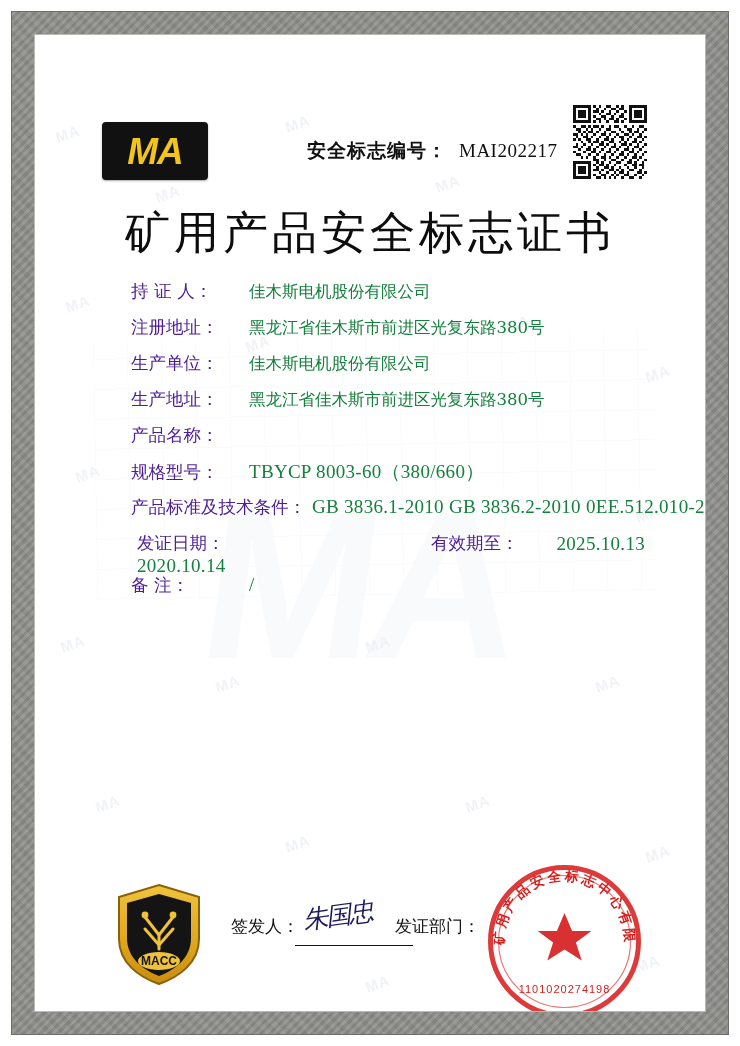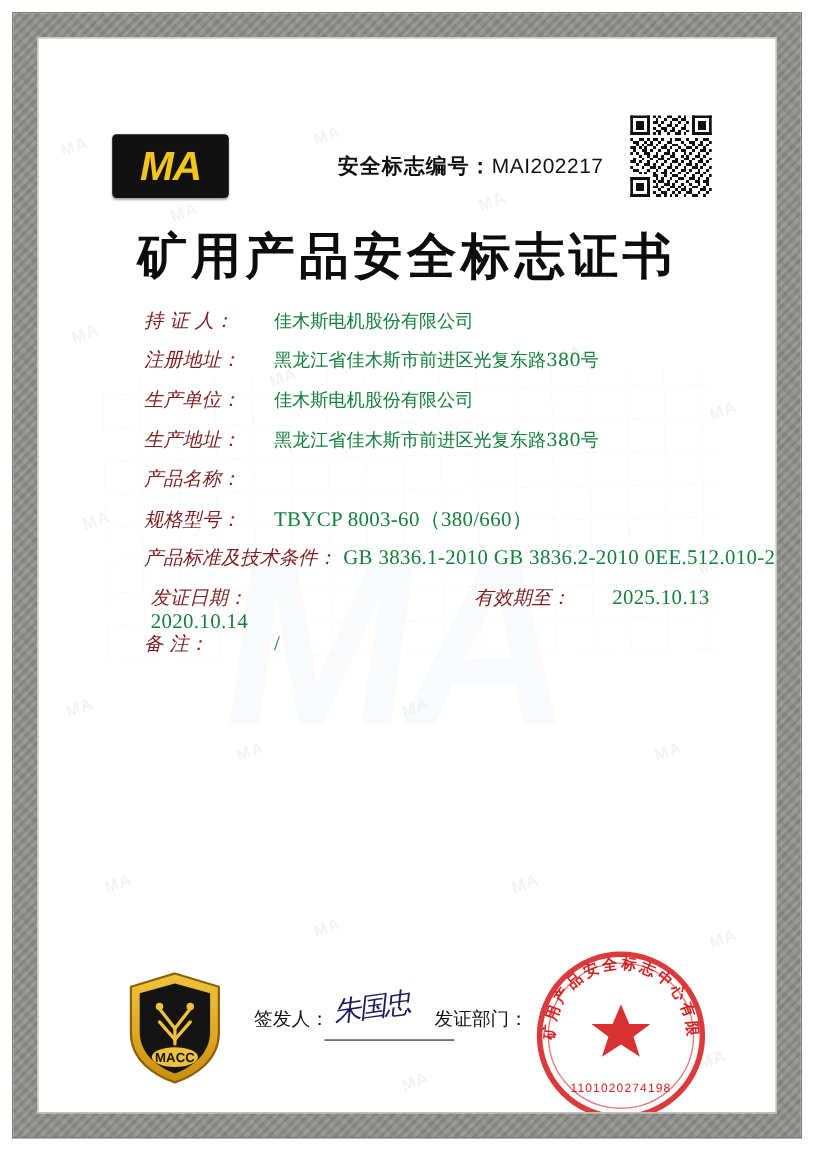--- a/index.html
+++ b/index.html
@@ -147,33 +147,34 @@
     position: absolute;
     left: 272px;
     top: 103px;
     font-size: 19px;
     color: #111;
     letter-spacing: 1px;
     white-space: nowrap;
   }
   .serial-label { font-family: "Liberation Serif", serif; font-weight: bold; }
   .serial-value {
-    font-family: Liberation Sans, sans-serif;
+    font-family: Liberation Serif, serif;
+    margin-left: 12px;
     letter-spacing: 0.5px;
   }
 
   
   .cert-title {
     position: absolute;
     left: 0;
     right: 0;
     top: 168px;
     text-align: center;
     font-family: "DejaVu Serif", "Liberation Serif", serif;
-    font-weight: 700;
+    font-weight: 400;
     font-size: 45px;
     letter-spacing: 4px;
     color: #0d0d0d;
   }
 
   
   .fields {
     position: absolute;
     left: 96px;
     top: 244px;
@@ -183,23 +184,22 @@
     display: flex;
     align-items: baseline;
     height: 36px;
     font-size: 17.5px;
     color: #111;
     white-space: nowrap;
   }
   .field-label {
     font-family: "DejaVu Serif", "Liberation Serif", serif;
     font-size: 17.5px;
-    color: #7f1d1d;
+    color: #4c1d95;
     flex: 0 0 auto;
-    font-style: italic;
   }
   .label-w-fixed { width: 112px; }
   .label-w-auto  { width: auto; }
   .field-value {
     font-family: "DejaVu Serif", "Liberation Serif", serif;
     font-size: 16.5px;
     color: #15803d;
     margin-left: 6px;
   }
   .field-value.latin {

